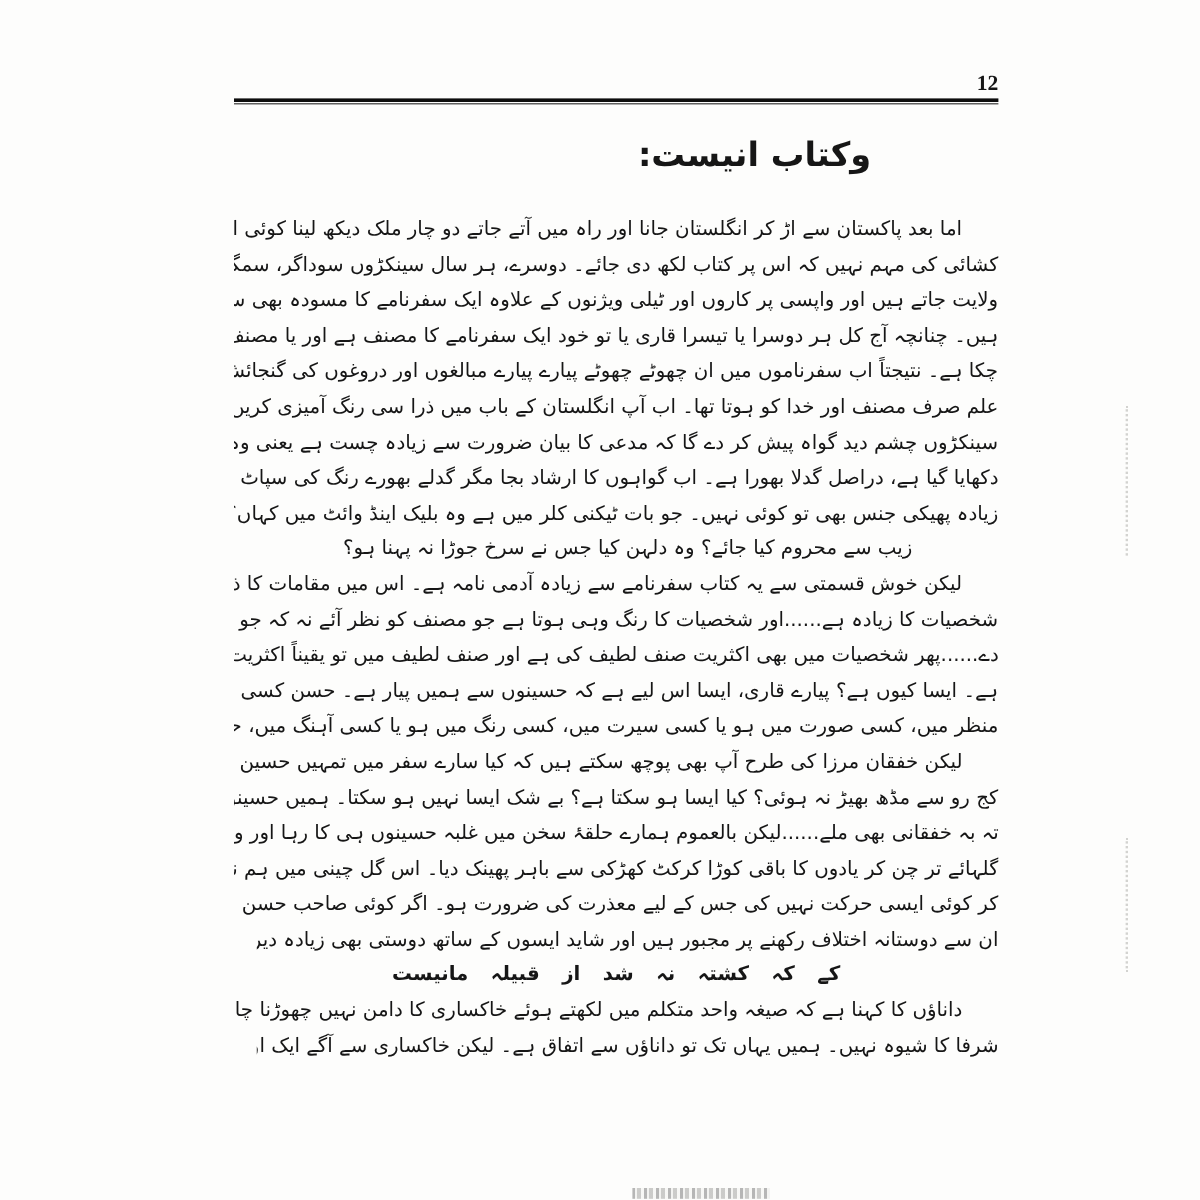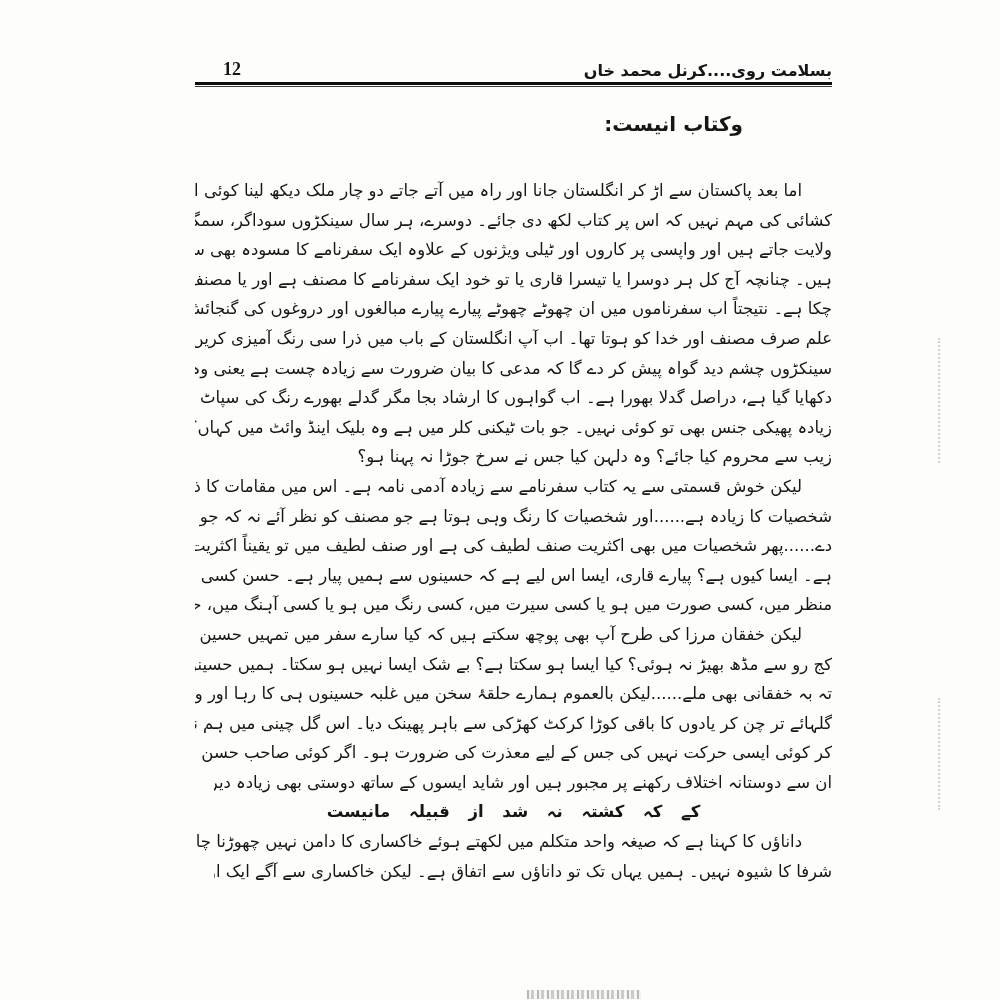--- a/index.html
+++ b/index.html
@@ -43,26 +43,26 @@
   .header-rule {
     position: absolute;
     left: 195px; top: 82px;
     width: 637px; height: 5px;
     border-top: 3px solid #0d0d0d;
     border-bottom: 1px solid #3a3a3a;
   }
   
   .section-heading {
     position: absolute;
-    left: 212px; top: 112px;
+    left: 195px; top: 112px;
     width: 637px;
     direction: rtl;
     text-align: right;
     padding-right: 106px;
-    font-size: 20px;
+    font-size: 28px;
     font-weight: bold;
     color: var(--ink);
     letter-spacing: 0.5px;
   }
   
   .body-text {
     position: absolute;
     left: 195px; top: 176px;
     width: 637px;
     direction: rtl;
@@ -71,21 +71,21 @@
     line-height: 29.6px;
   }
   .line {
     white-space: nowrap;
     text-align: justify;
     text-align-last: justify;
     height: 29.6px;
     overflow: hidden;
   }
   .line.first { padding-right: 30px; }
-  .line.end   { text-align: right; text-align-last: auto; margin-left: 19px; }
+  .line.end   { text-align: center; text-align-last: auto; margin-left: 19px; }
   .verse {
     height: 29.6px;
     text-align: left;
     text-align-last: center;
     word-spacing: 13px;
     font-weight: 600;
     letter-spacing: 0.3px;
   }
   
   .scan-dots-1, .scan-dots-2 {
@@ -107,21 +107,20 @@
       #9a9a97 4px 7px, #f2f2ef 7px 10px
     );
   }
 </style>
 </head>
 <body>
 
 <div class="page">
 
   <div class="header">
-    <span class="book-title">بسلامت روی....کرنل محمد خاں</span>
     <span class="page-number">12</span>
   </div>
 
   <div class="header-rule"></div>
 
   <div class="section-heading">وکتاب انیست:</div>
 
   <div class="body-text">
       <div class="line first">اما بعد پاکستان سے اڑ کر انگلستان جانا اور راہ میں آتے جاتے دو چار ملک دیکھ لینا کوئی ایسی کشور</div>
       <div class="line">کشائی کی مہم نہیں کہ اس پر کتاب لکھ دی جائے۔ دوسرے، ہر سال سینکڑوں سوداگر، سمگلر اور سرکاری گماشتے</div>

